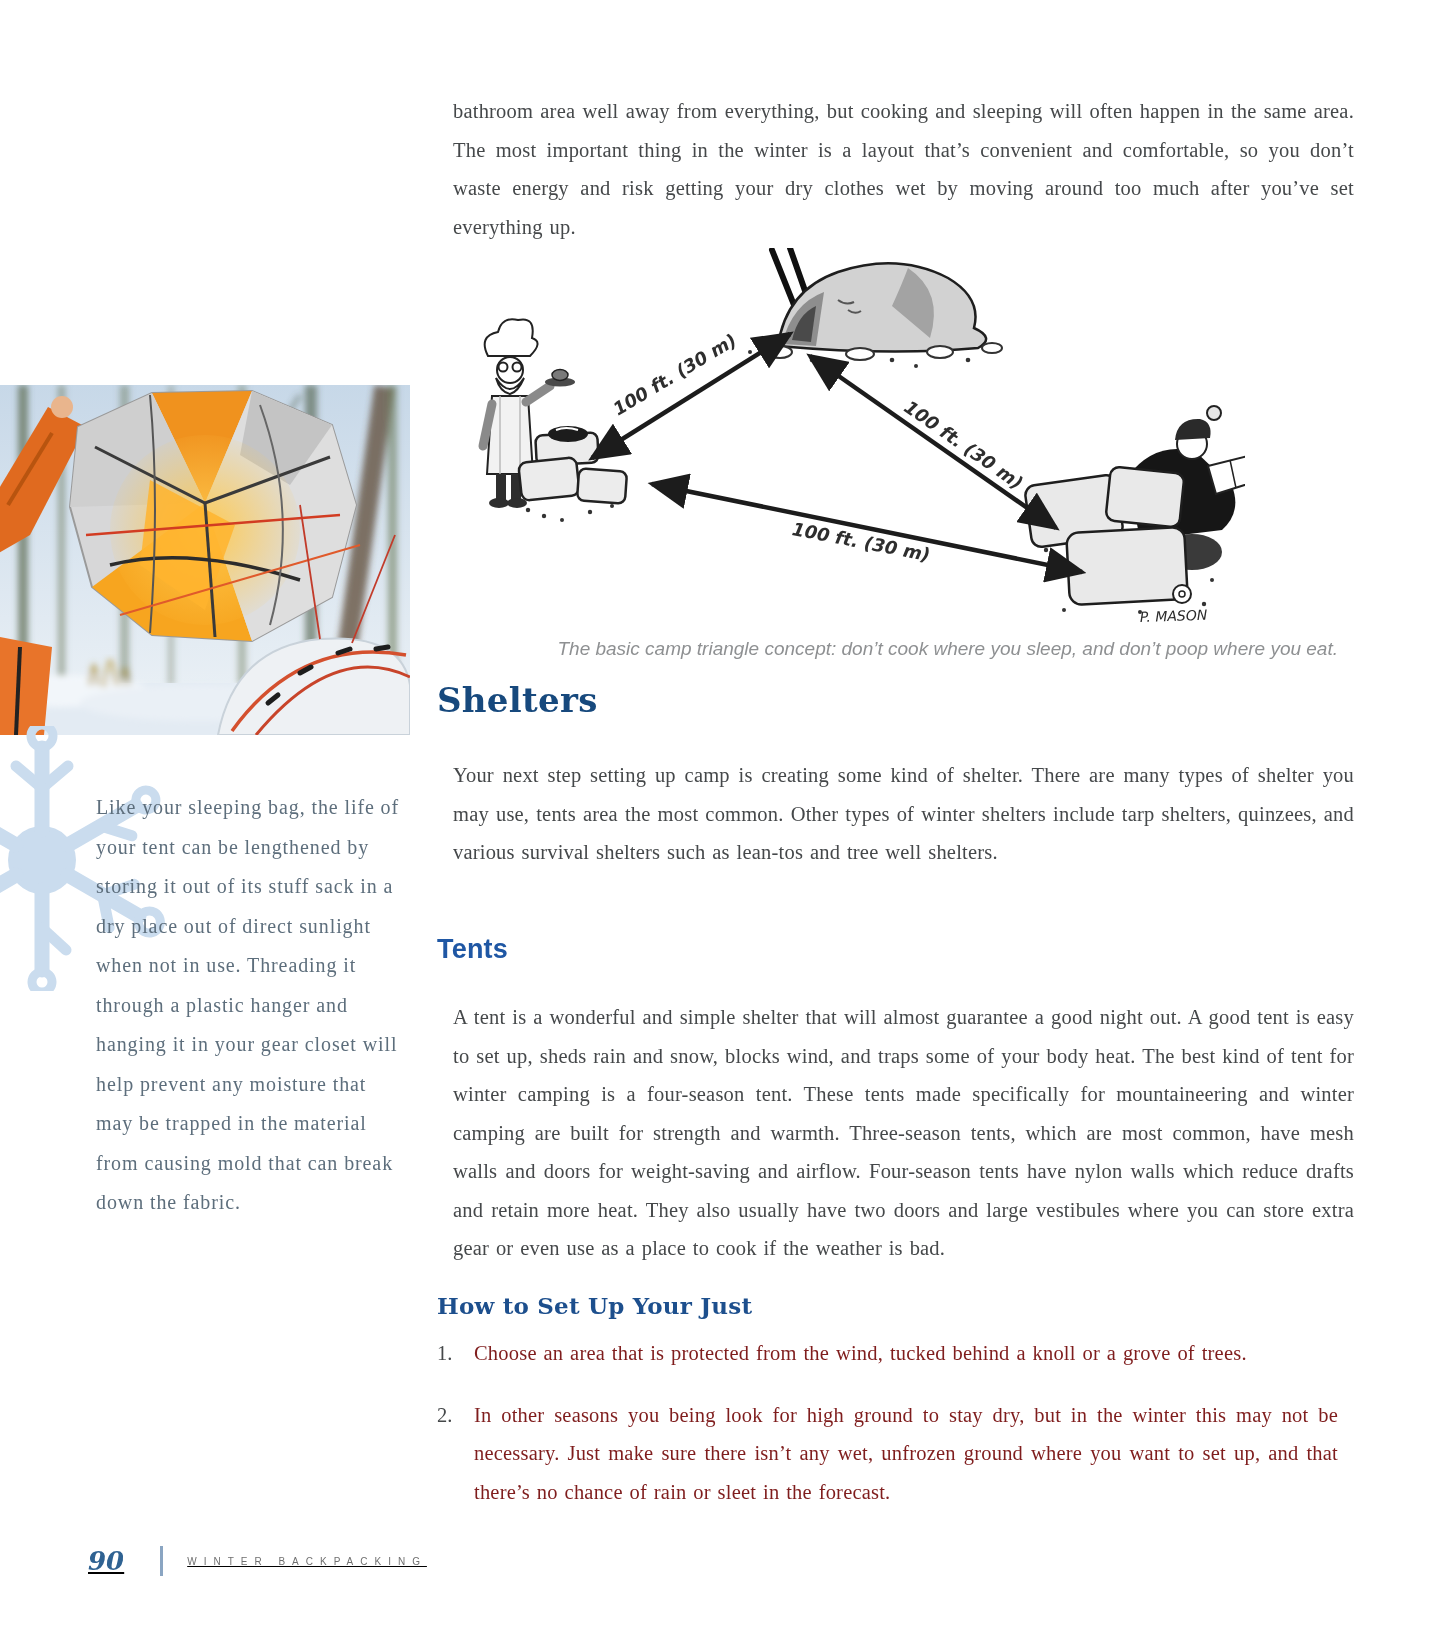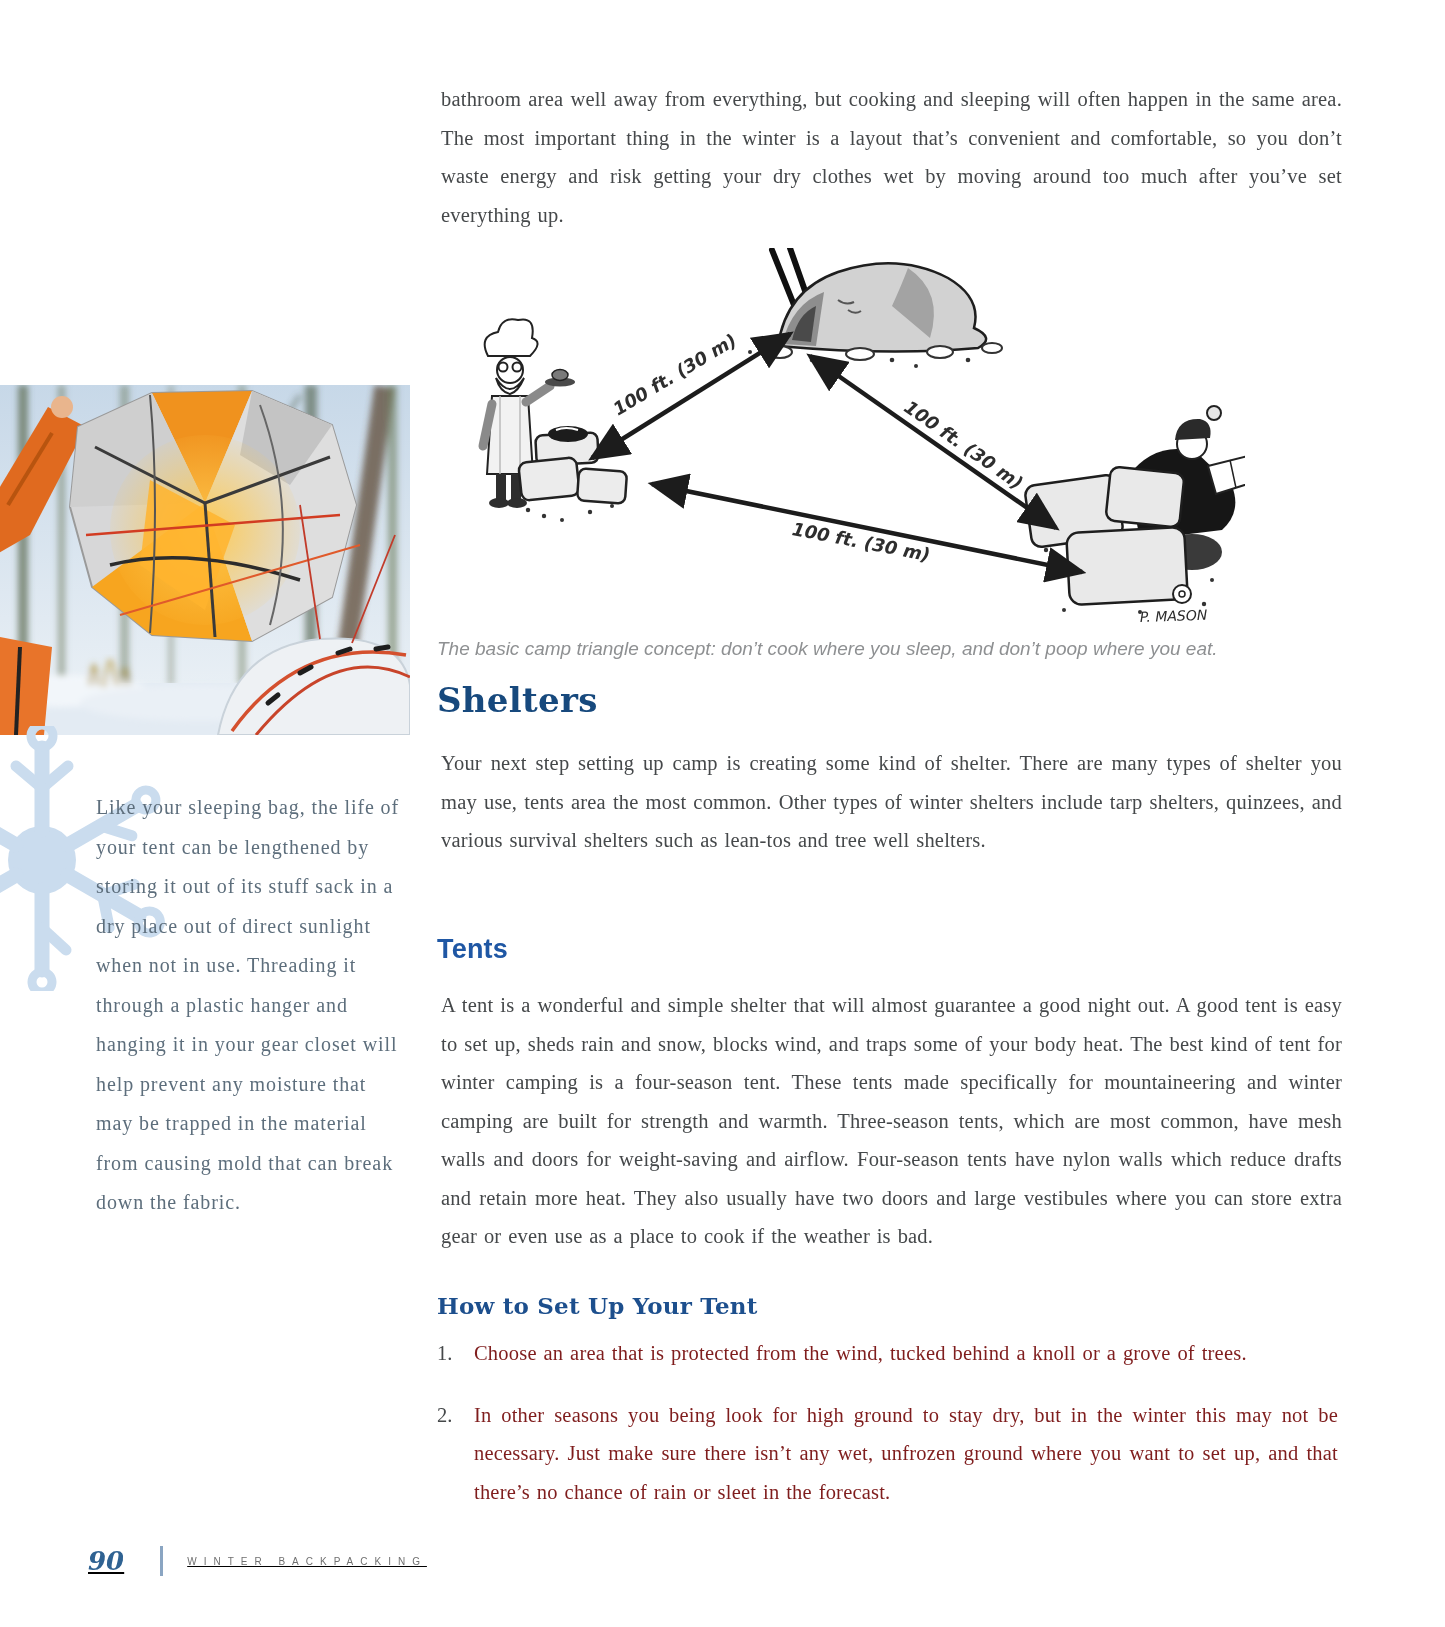--- a/index.html
+++ b/index.html
@@ -1,24 +1,24 @@
 <!DOCTYPE html>
 <html><head>
 <meta charset="utf-8">
 <style>
   html,body{margin:0;padding:0;background:#ffffff;}
   .page{position:relative;width:1445px;height:1627px;background:#ffffff;overflow:hidden;
         font-family:"Liberation Serif", serif;}
   
   .col{position:absolute;left:437px;width:901px;}
   .bodytext{font-size:20.5px;line-height:38.5px;color:#45484a;text-align:justify;
-            letter-spacing:.2px;word-spacing:1.5px;margin:4px;}
+            letter-spacing:.2px;word-spacing:1.5px;margin:16px;}
   .para1{top:76px;}
   .caption{top:636px;font-family:"Liberation Sans", sans-serif;font-style:italic;
-           font-size:19px;color:#8e9092;line-height:26px;margin:0;text-align:left;}
+           font-size:19px;color:#8e9092;line-height:26px;margin:0;text-align:right;}
   .h-shelters{top:680px;margin:0;font-family:"DejaVu Serif", serif;font-weight:bold;
               font-size:34px;color:#17497d;letter-spacing:.3px;}
   .para2{top:740px;}
   .h-tents{top:934px;margin:0;font-family:"Liberation Sans", sans-serif;font-weight:600;
            font-size:27px;color:#1f57a4;letter-spacing:.2px;}
   .para3{top:982px;}
   .h-howto{top:1292px;margin:0;font-family:"DejaVu Serif", serif;font-weight:bold;
            font-size:23px;color:#1d4f8d;letter-spacing:.2px;}
   .steps{top:1334px;margin:0;padding:0;list-style:none;}
   .steps li{position:relative;margin:0 0 23px 0;}
@@ -272,21 +272,21 @@
   </div>
 
   <p class="col caption">The basic camp triangle concept: don’t cook where you sleep, and don’t poop where you eat.</p>
 
   <h1 class="col h-shelters">Shelters</h1>
   <p class="col bodytext para2">Your next step setting up camp is creating some kind of shelter. There are many types of shelter you may use, tents area the most common. Other types of winter shelters include tarp shelters, quinzees, and various survival shelters such as lean-tos and tree well shelters.</p>
 
   <h2 class="col h-tents">Tents</h2>
   <p class="col bodytext para3">A tent is a wonderful and simple shelter that will almost guarantee a good night out. A good tent is easy to set up, sheds rain and snow, blocks wind, and traps some of your body heat. The best kind of tent for winter camping is a four-season tent. These tents made specifically for mountaineering and winter camping are built for strength and warmth. Three-season tents, which are most common, have mesh walls and doors for weight-saving and airflow. Four-season tents have nylon walls which reduce drafts and retain more heat. They also usually have two doors and large vestibules where you can store extra gear or even use as a place to cook if the weather is bad.</p>
 
-  <h3 class="col h-howto">How to Set Up Your Tent</h3>
+  <h3 class="col h-howto">How to Set Up Your Just</h3>
   <ol class="col steps">
     <li>
       <span class="num">1.</span>
       <span class="txt">Choose an area that is protected from the wind, tucked behind a knoll or a grove of trees.</span>
     </li>
     <li>
       <span class="num">2.</span>
       <span class="txt">In other seasons you being look for high ground to stay dry, but in the winter this may not be necessary. Just make sure there isn’t any wet, unfrozen ground where you want to set up, and that there’s no chance of rain or sleet in the forecast.</span>
     </li>
   </ol>

